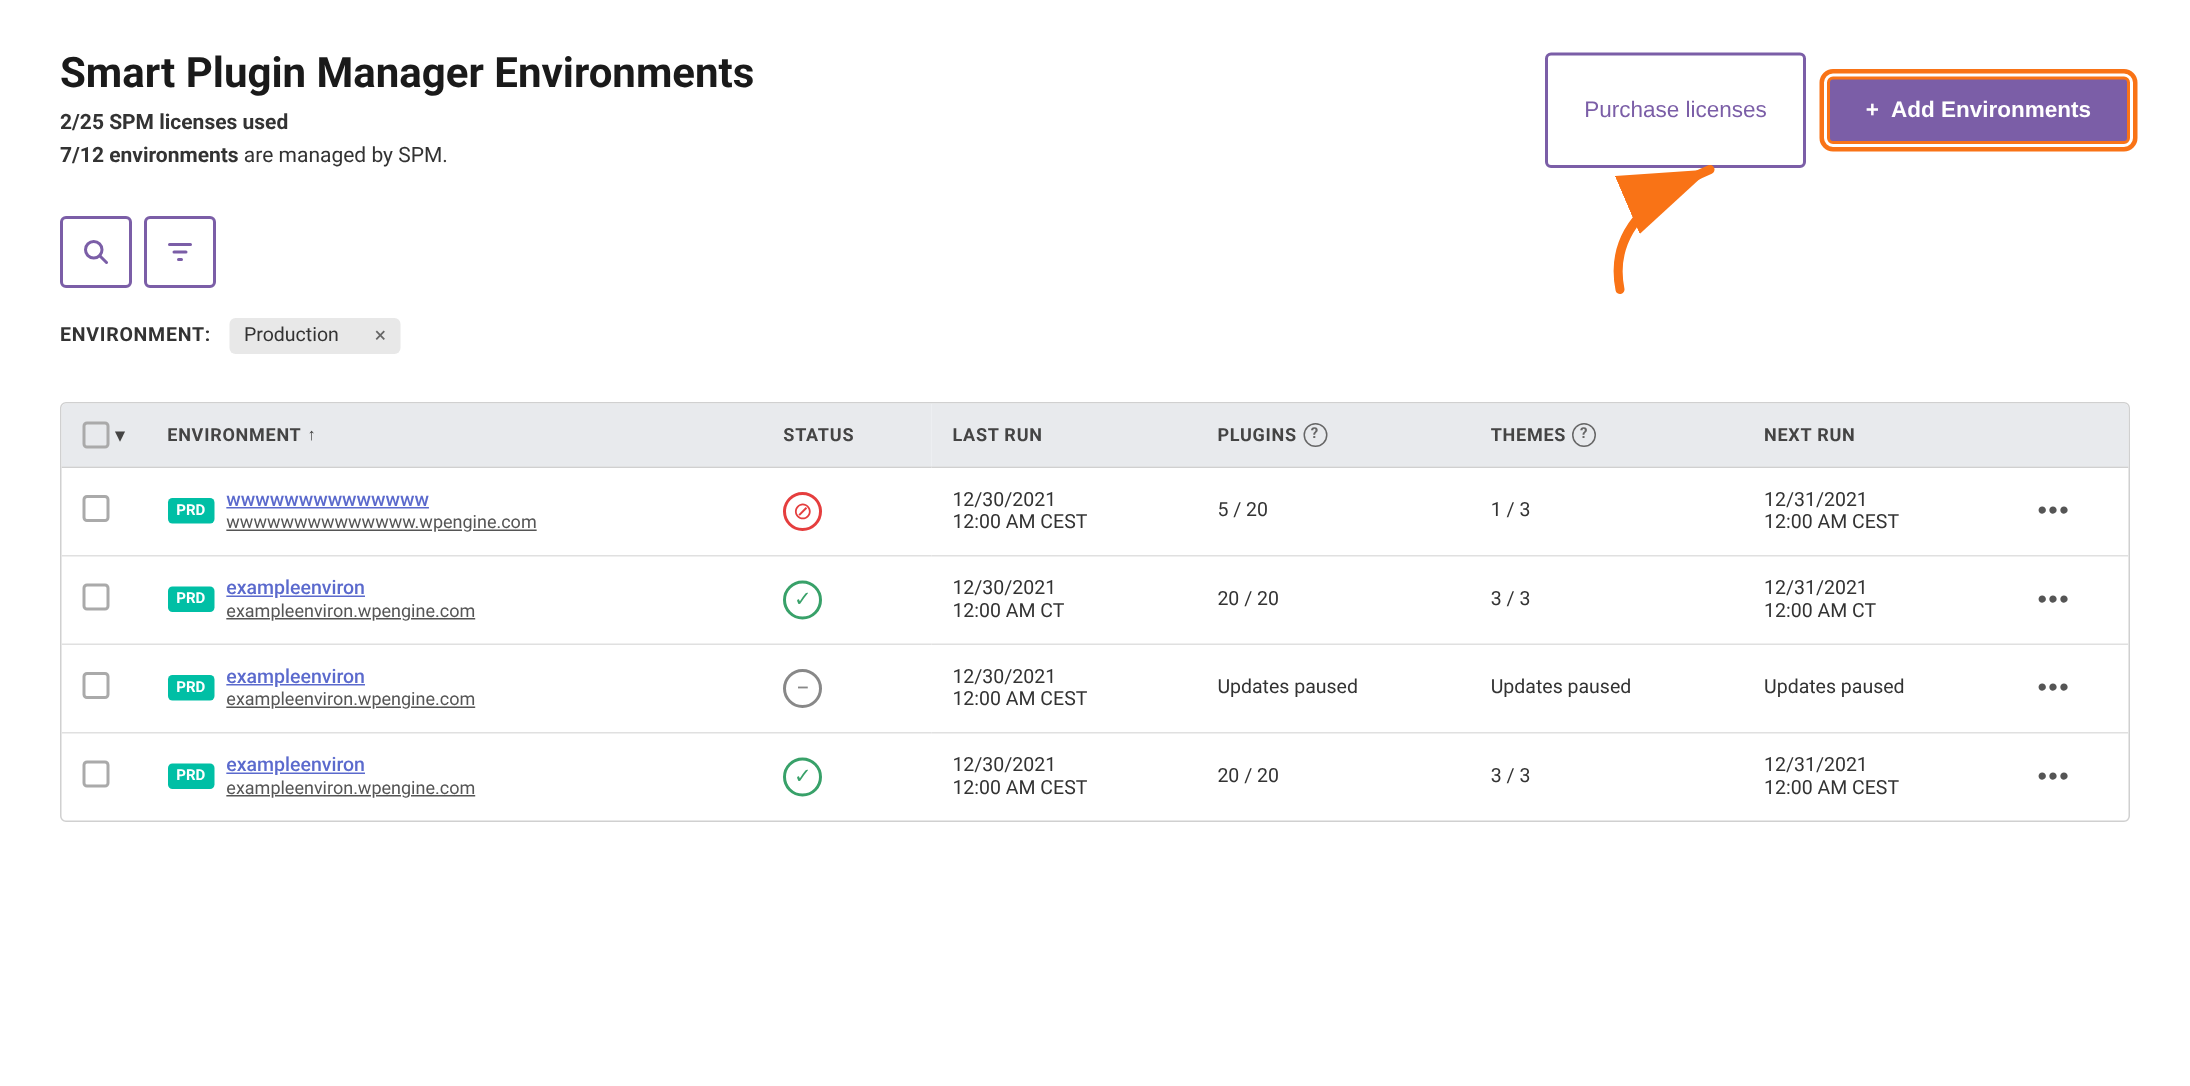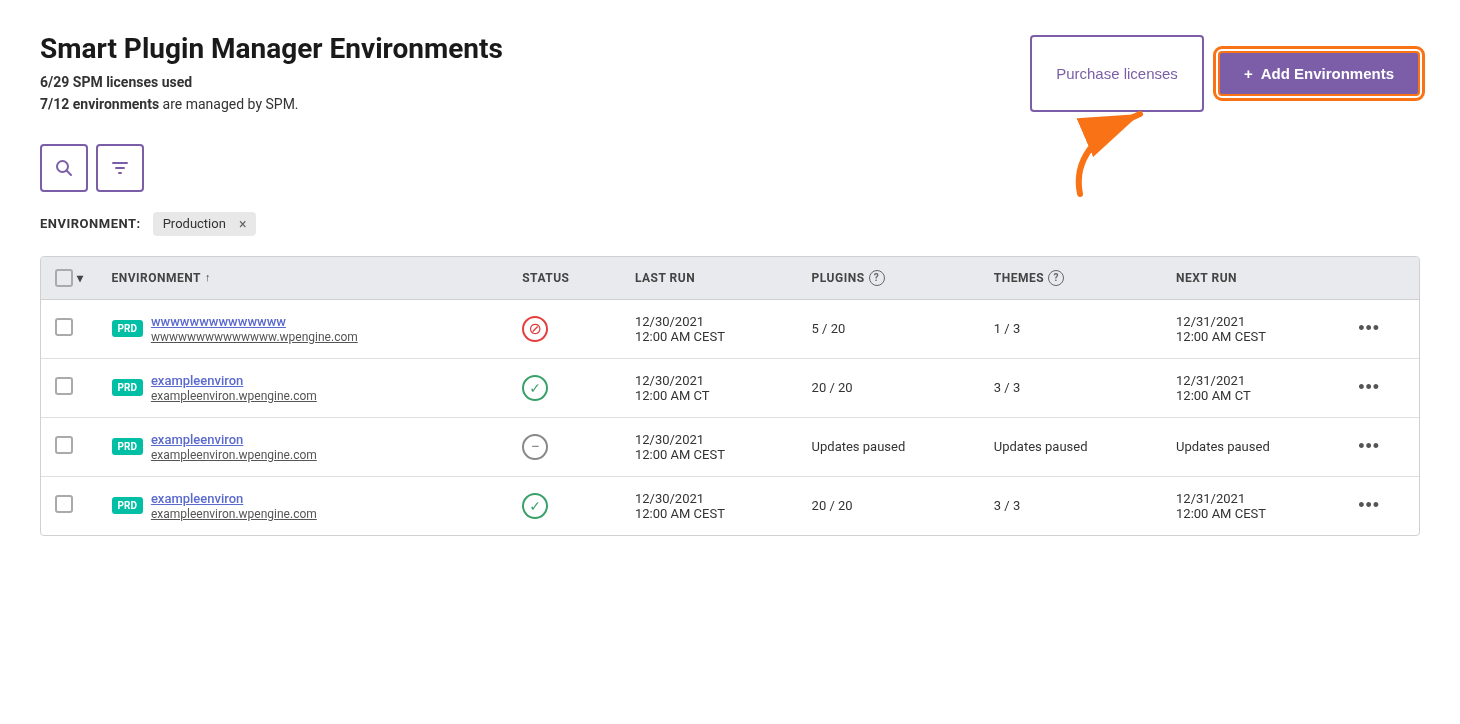--- a/index.html
+++ b/index.html
@@ -52,26 +52,26 @@
       border-radius: 4px;
       display: flex;
       align-items: center;
       justify-content: center;
       cursor: pointer;
       color: #7b5ea7;
       font-size: 18px;
     }
 
     
-    .filter-row { display: flex; align-items: center; gap: 12px; margin-bottom: 20px; }
+    .filter-row { display: flex; align-items: center; gap: 12px; margin-bottom: 32px; }
     .filter-label { font-weight: 700; font-size: 13px; color: #333; letter-spacing: 0.5px; }
     .filter-tag {
       display: flex;
       align-items: center;
-      gap: 11px;
+      gap: 22px;
       background: #e8e8e8;
       border-radius: 4px;
       padding: 4px 10px;
       font-size: 13px;
       color: #333;
     }
     .filter-tag-x { cursor: pointer; font-size: 14px; color: #666; margin-left: 2px; }
 
     
     .table-wrap { border: 1px solid #d0d0d0; border-radius: 4px; overflow: hidden; }
@@ -172,21 +172,21 @@
   </style>
 </head>
 <body>
 
 <div class="page">
 
   <div class="header">
     <div class="header-left">
       <h1>Smart Plugin Manager Environments</h1>
       <div class="subtitle">
-        <strong>6/29 SPM licenses used</strong><br>
+        <strong>2/25 SPM licenses used</strong><br>
         <span>
           <strong>7/12 environments</strong> are managed by SPM.
         </span>
       </div>
     </div>
     <div class="header-right">
       <button class="btn-outline-purple">Purchase licenses</button>
       <button class="btn-filled-purple">
         <span>+</span>
         <span>Add Environments</span>

